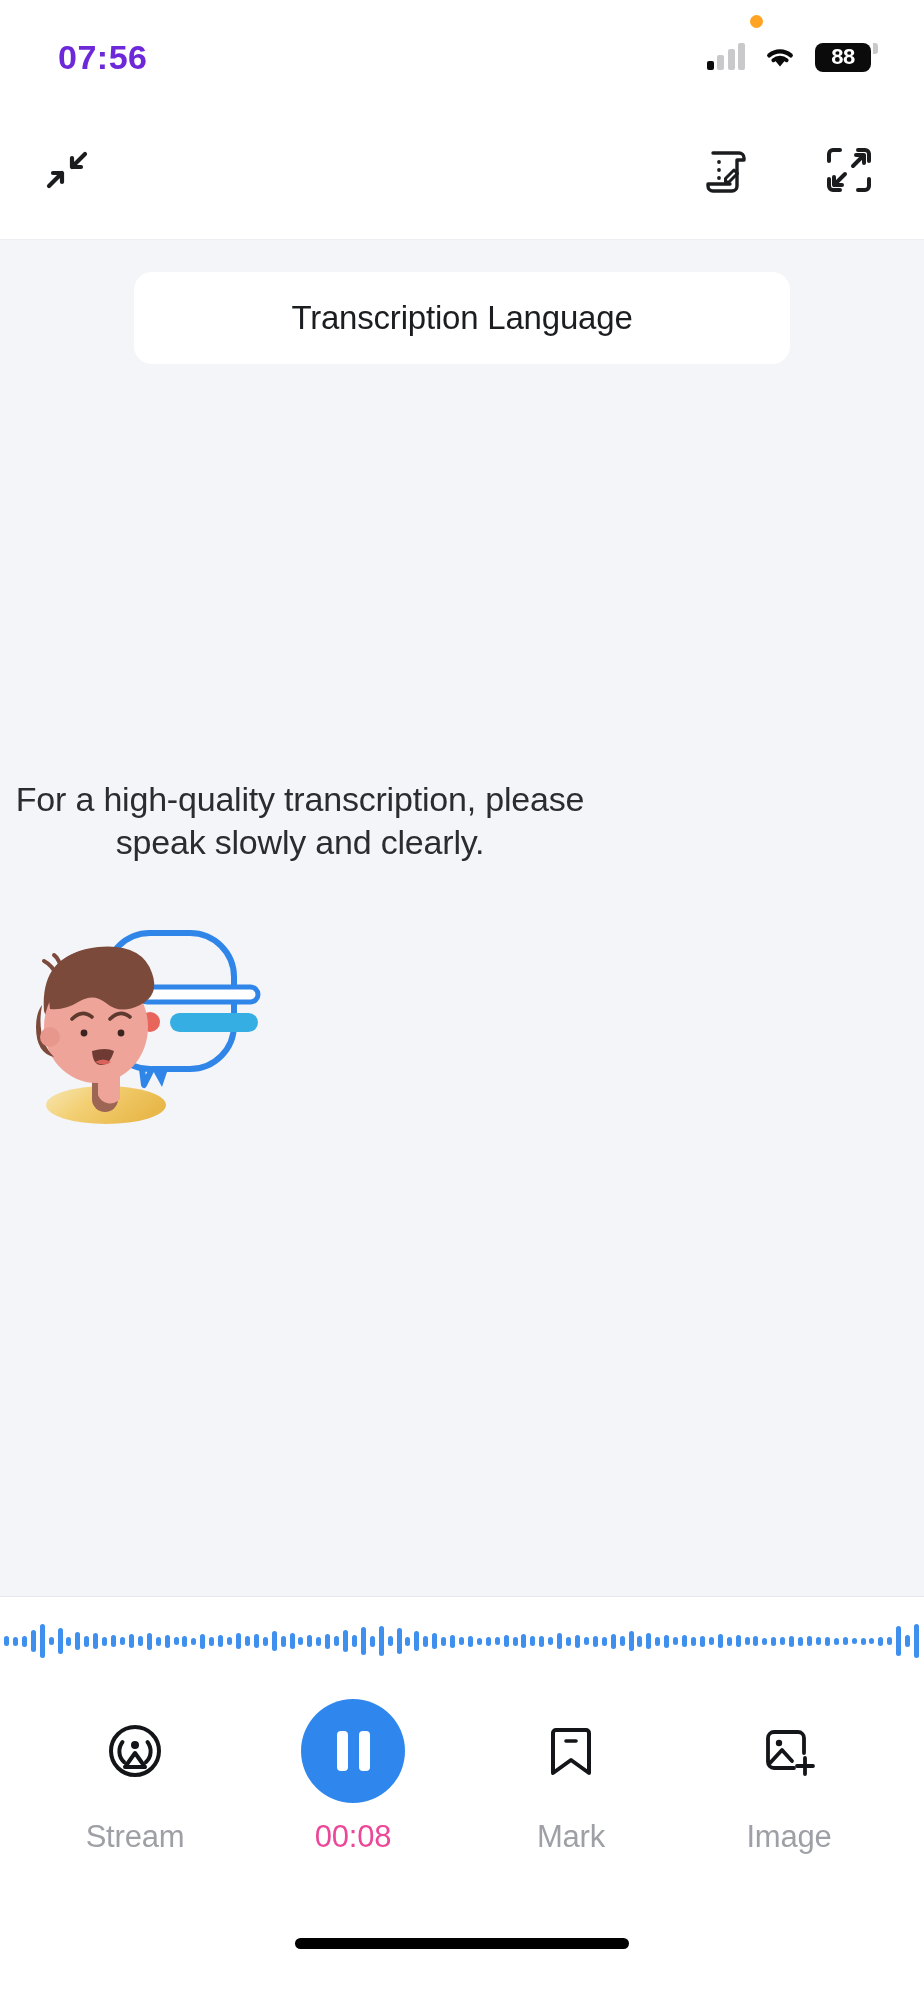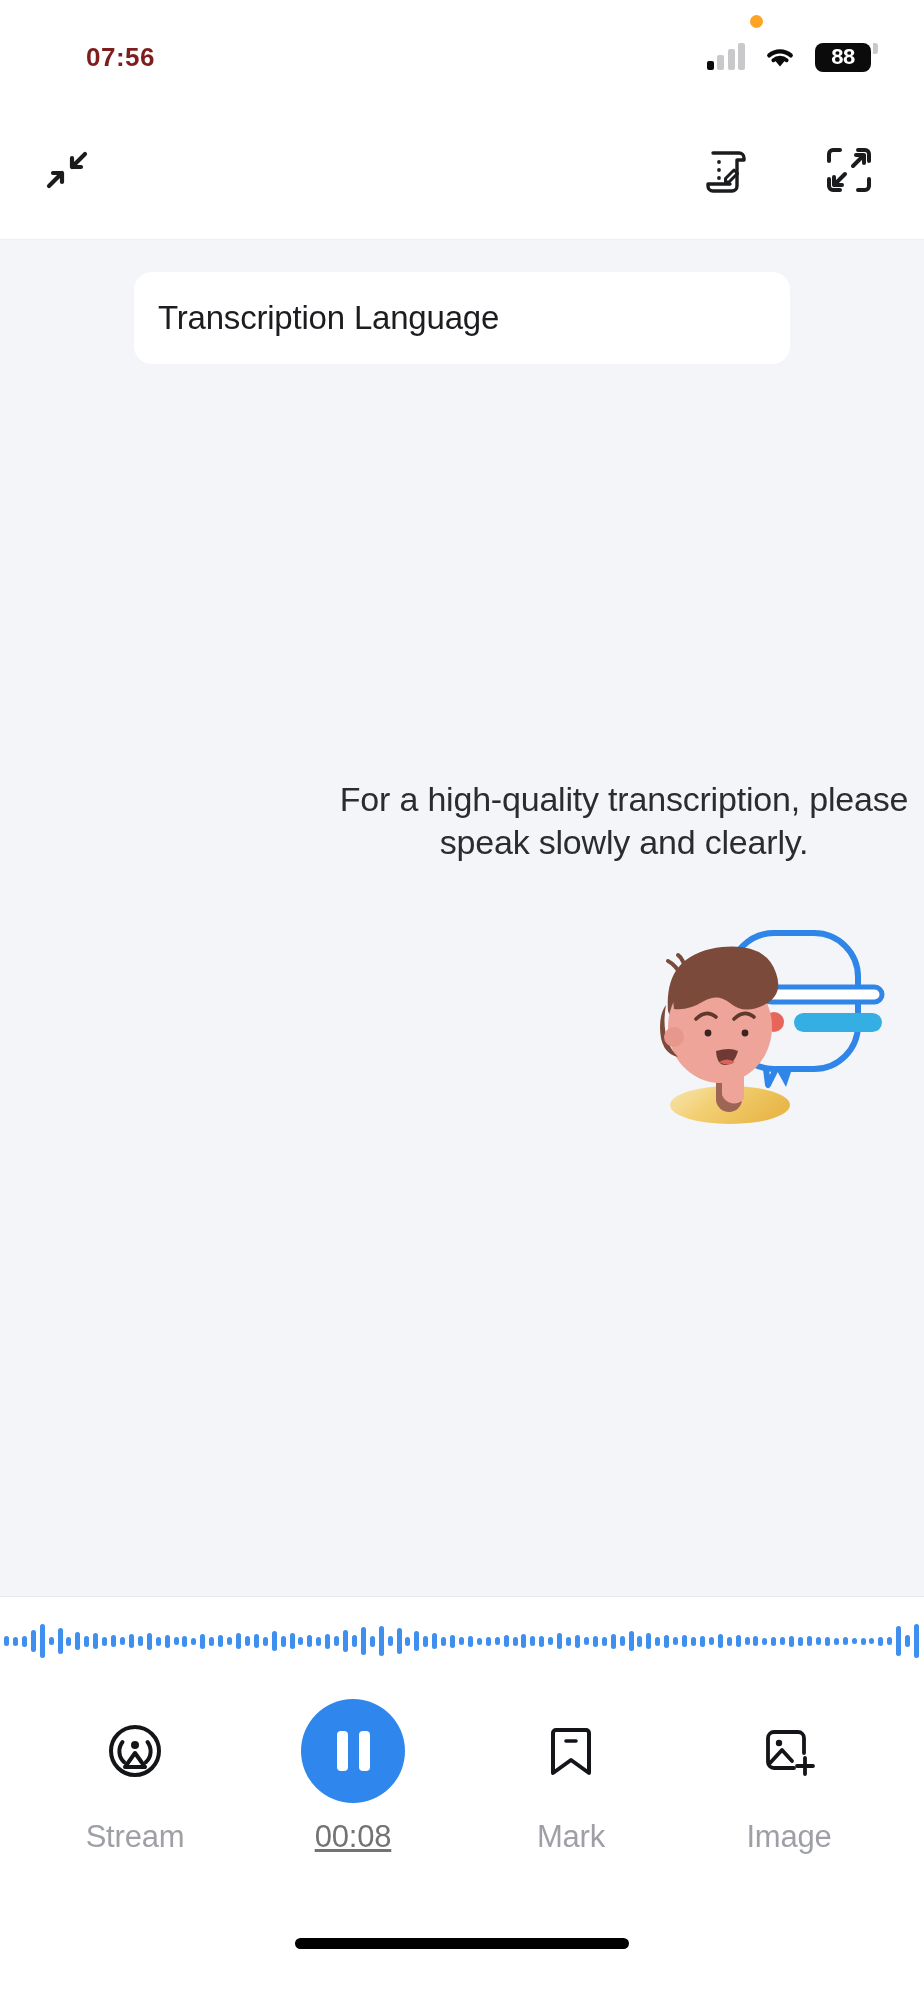--- a/index.html
+++ b/index.html
@@ -27,26 +27,25 @@
     position: relative;
     height: 100px;
     flex: 0 0 100px;
     background: #ffffff;
     display: flex;
     align-items: center;
     justify-content: space-between;
     padding: 0 46px 0 58px;
   }
   .status-time {
-    font-size: 26px;
+    font-size: 34px;
     font-weight: bold;
     letter-spacing: 0.5px;
-    color: #7f1d1d;
+    color: #6d28d9;
     margin-top: 14px;
-    margin-left: 28px;
   }
   .status-right {
     display: flex;
     align-items: center;
     gap: 18px;
     margin-top: 14px;
     position: relative;
   }
   .orange-dot {
     position: absolute;
@@ -134,41 +133,42 @@
 
   .lang-card {
     margin-top: 32px;
     width: 656px;
     height: 92px;
     background: #ffffff;
     border-radius: 18px;
     display: flex;
     align-items: center;
     padding: 0 24px;
+    justify-content: center;
   }
   .lang-label {
     font-size: 33px;
     color: #1C1D20;
     font-weight: 400;
     letter-spacing: -0.2px;
   }
   .lang-value {
     font-size: 30px;
     color: #9A9CA3;
     letter-spacing: -0.2px;
   }
 
   .hint-block {
     position: absolute;
     top: 538px;
     left: 0;
-    right: 0;
+    right: 16px;
     display: flex;
     flex-direction: column;
-    align-items: flex-end;
+    align-items: flex-start;
   }
   .hint-text {
     width: 600px;
     text-align: center;
     font-size: 34px;
     line-height: 1.25;
     color: #2B2C30;
     letter-spacing: -0.2px;
   }
   .illustration { margin-top: 52px; width: 300px; height: 210px; }
@@ -217,21 +217,21 @@
   }
   .ctrl-glyph {
     height: 104px;
     display: flex; align-items: center; justify-content: center;
   }
   .ctrl-label {
     font-size: 31px;
     color: #9EA0A6;
     letter-spacing: -0.2px;
   }
-  .ctrl-label.active { color: #737373; text-decoration: underline; }
+  .ctrl-label.active { color: #ec4899; }
 
   .round-btn {
     width: 92px; height: 92px;
     border-radius: 50%;
     display: flex; align-items: center; justify-content: center;
   }
   .round-btn.stop { background: #E5584F; }
   .round-btn.stop .sq {
     width: 34px; height: 34px; background: #ffffff; border-radius: 9px;
   }

